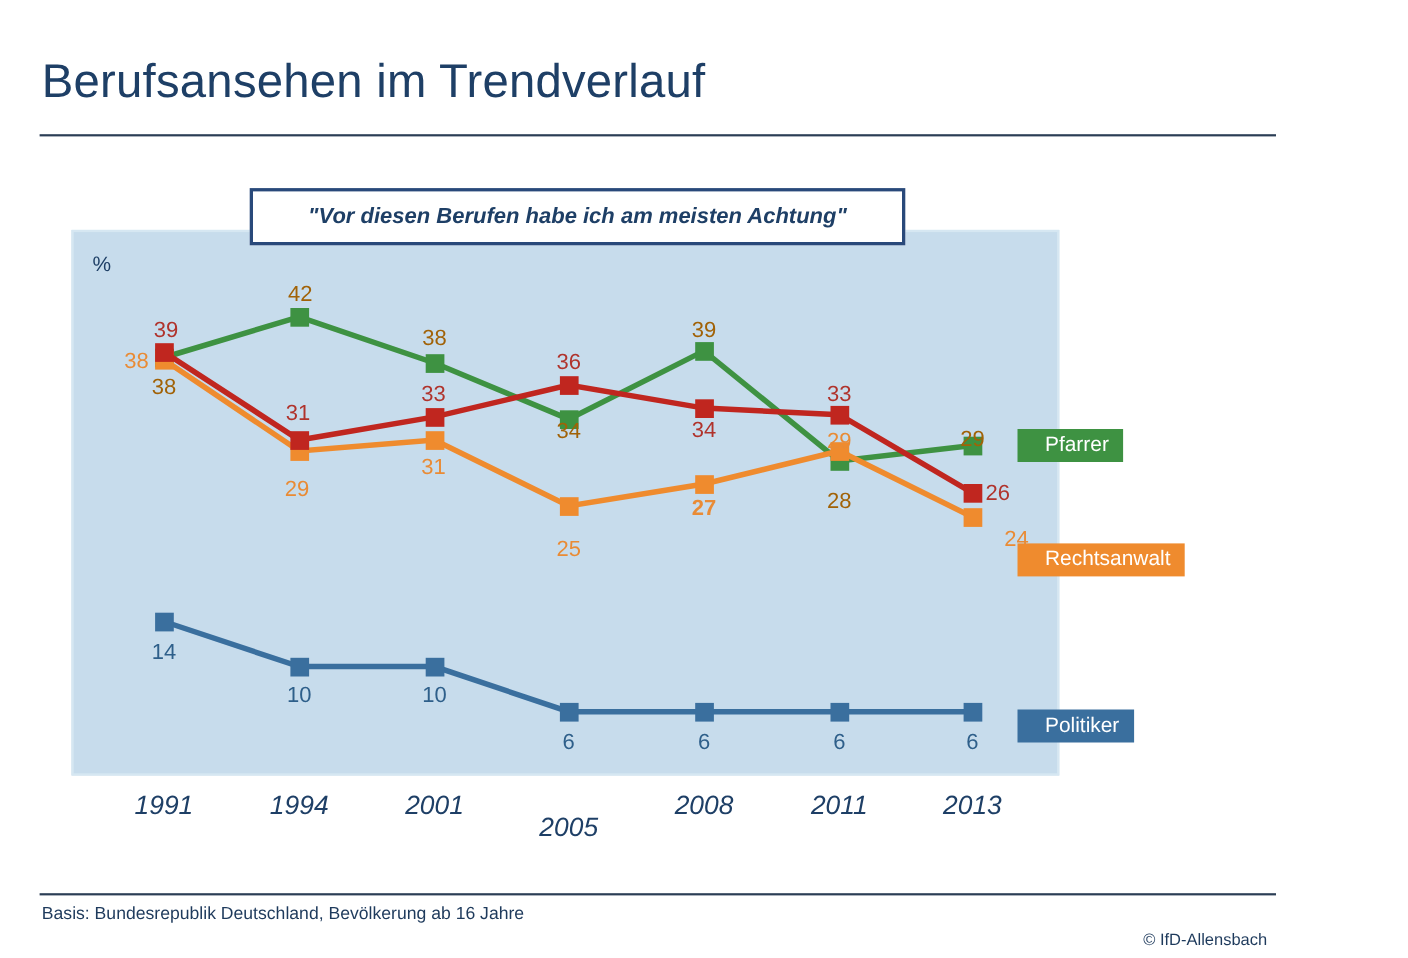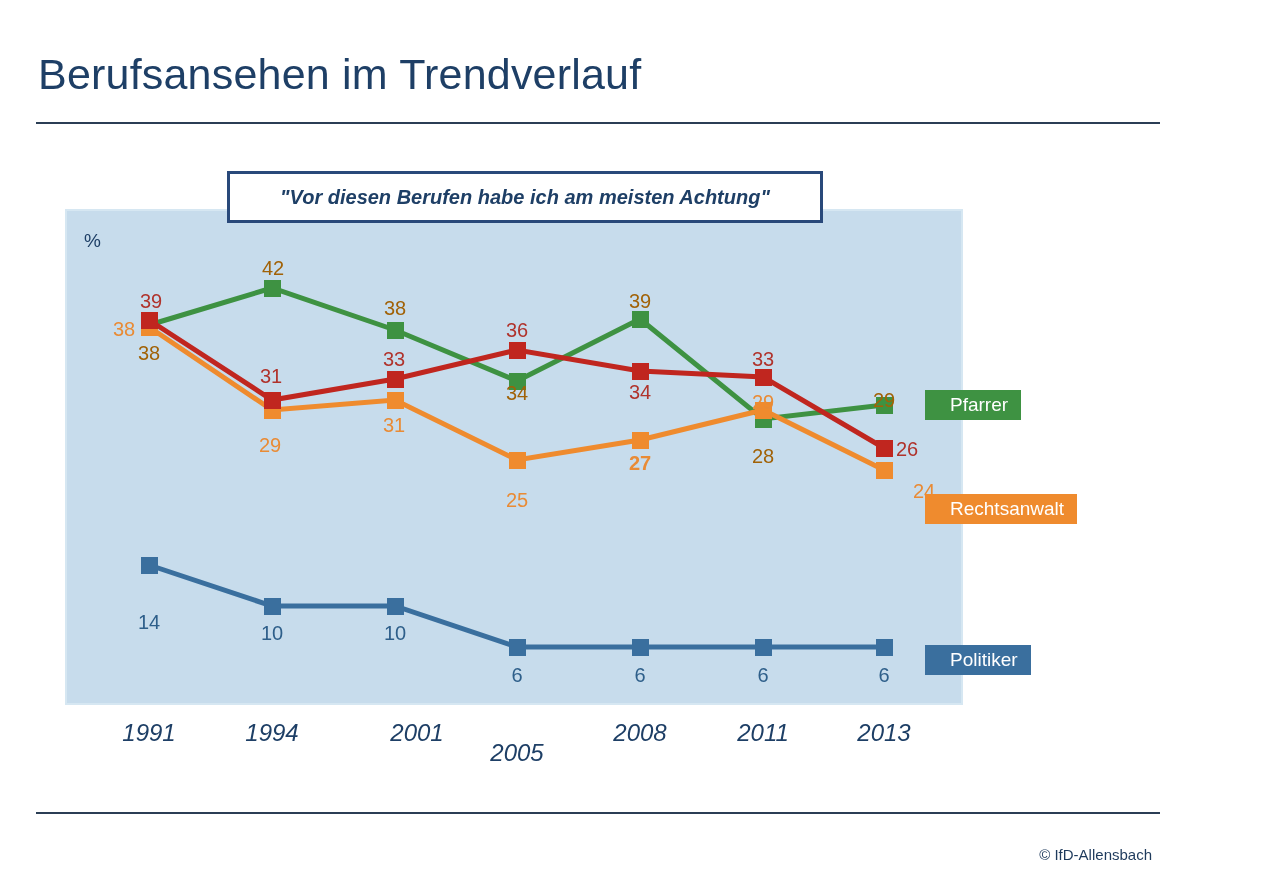--- a/index.html
+++ b/index.html
@@ -237,44 +237,45 @@
   <div class="vlabel red" style="left:907px; top:449px;">26</div>
 
   <div class="vlabel orange" style="left:124px; top:329px;">38</div>
   <div class="vlabel orange" style="left:270px; top:445px;">29</div>
   <div class="vlabel orange" style="left:394px; top:425px;">31</div>
   <div class="vlabel orange" style="left:517px; top:500px;">25</div>
   <div class="vlabel orange" style="left:640px; top:463px;font-weight:bold;">27</div>
   <div class="vlabel orange" style="left:763px; top:402px;">29</div>
   <div class="vlabel orange" style="left:896px; top:491px;margin-left:28px;">24</div>
 
-  <div class="vlabel blue" style="left:149px; top:594px;margin-top:28px;">14</div>
+  <div class="vlabel blue" style="left:149px; top:594px;">14</div>
   <div class="vlabel blue" style="left:272px; top:633px;">10</div>
   <div class="vlabel blue" style="left:395px; top:633px;">10</div>
   <div class="vlabel blue" style="left:517px; top:675px;">6</div>
   <div class="vlabel blue" style="left:640px; top:675px;">6</div>
   <div class="vlabel blue" style="left:763px; top:675px;">6</div>
   <div class="vlabel blue" style="left:884px; top:675px;">6</div>
 
   <div class="xtick" style="left:149px;">1991</div>
   <div class="xtick" style="left:272px;">1994</div>
-  <div class="xtick" style="left:417px;">2001</div>
+  <div class="xtick" style="left:395px;">2001</div>
   <div class="xtick" style="left:517px;margin-top:20px;">2005</div>
   <div class="xtick" style="left:640px;">2008</div>
   <div class="xtick" style="left:763px;">2011</div>
   <div class="xtick" style="left:884px;">2013</div>
 
   <div class="legend-item legend-pfarrer">
     <span>Pfarrer</span>
   </div>
   <div class="legend-item legend-anwalt">
     <span>Rechtsanwalt</span>
   </div>
   <div class="legend-item legend-politiker">
     <span>Politiker</span>
   </div>
 
   <div class="footer-rule"></div>
   <div class="footer-text">
+    <div>Basis: Bundesrepublik Deutschland, Bevölkerung ab 16 Jahre</div>
   </div>
   <div class="copyright">© IfD-Allensbach</div>
 
 </div>
 
 </body></html>

